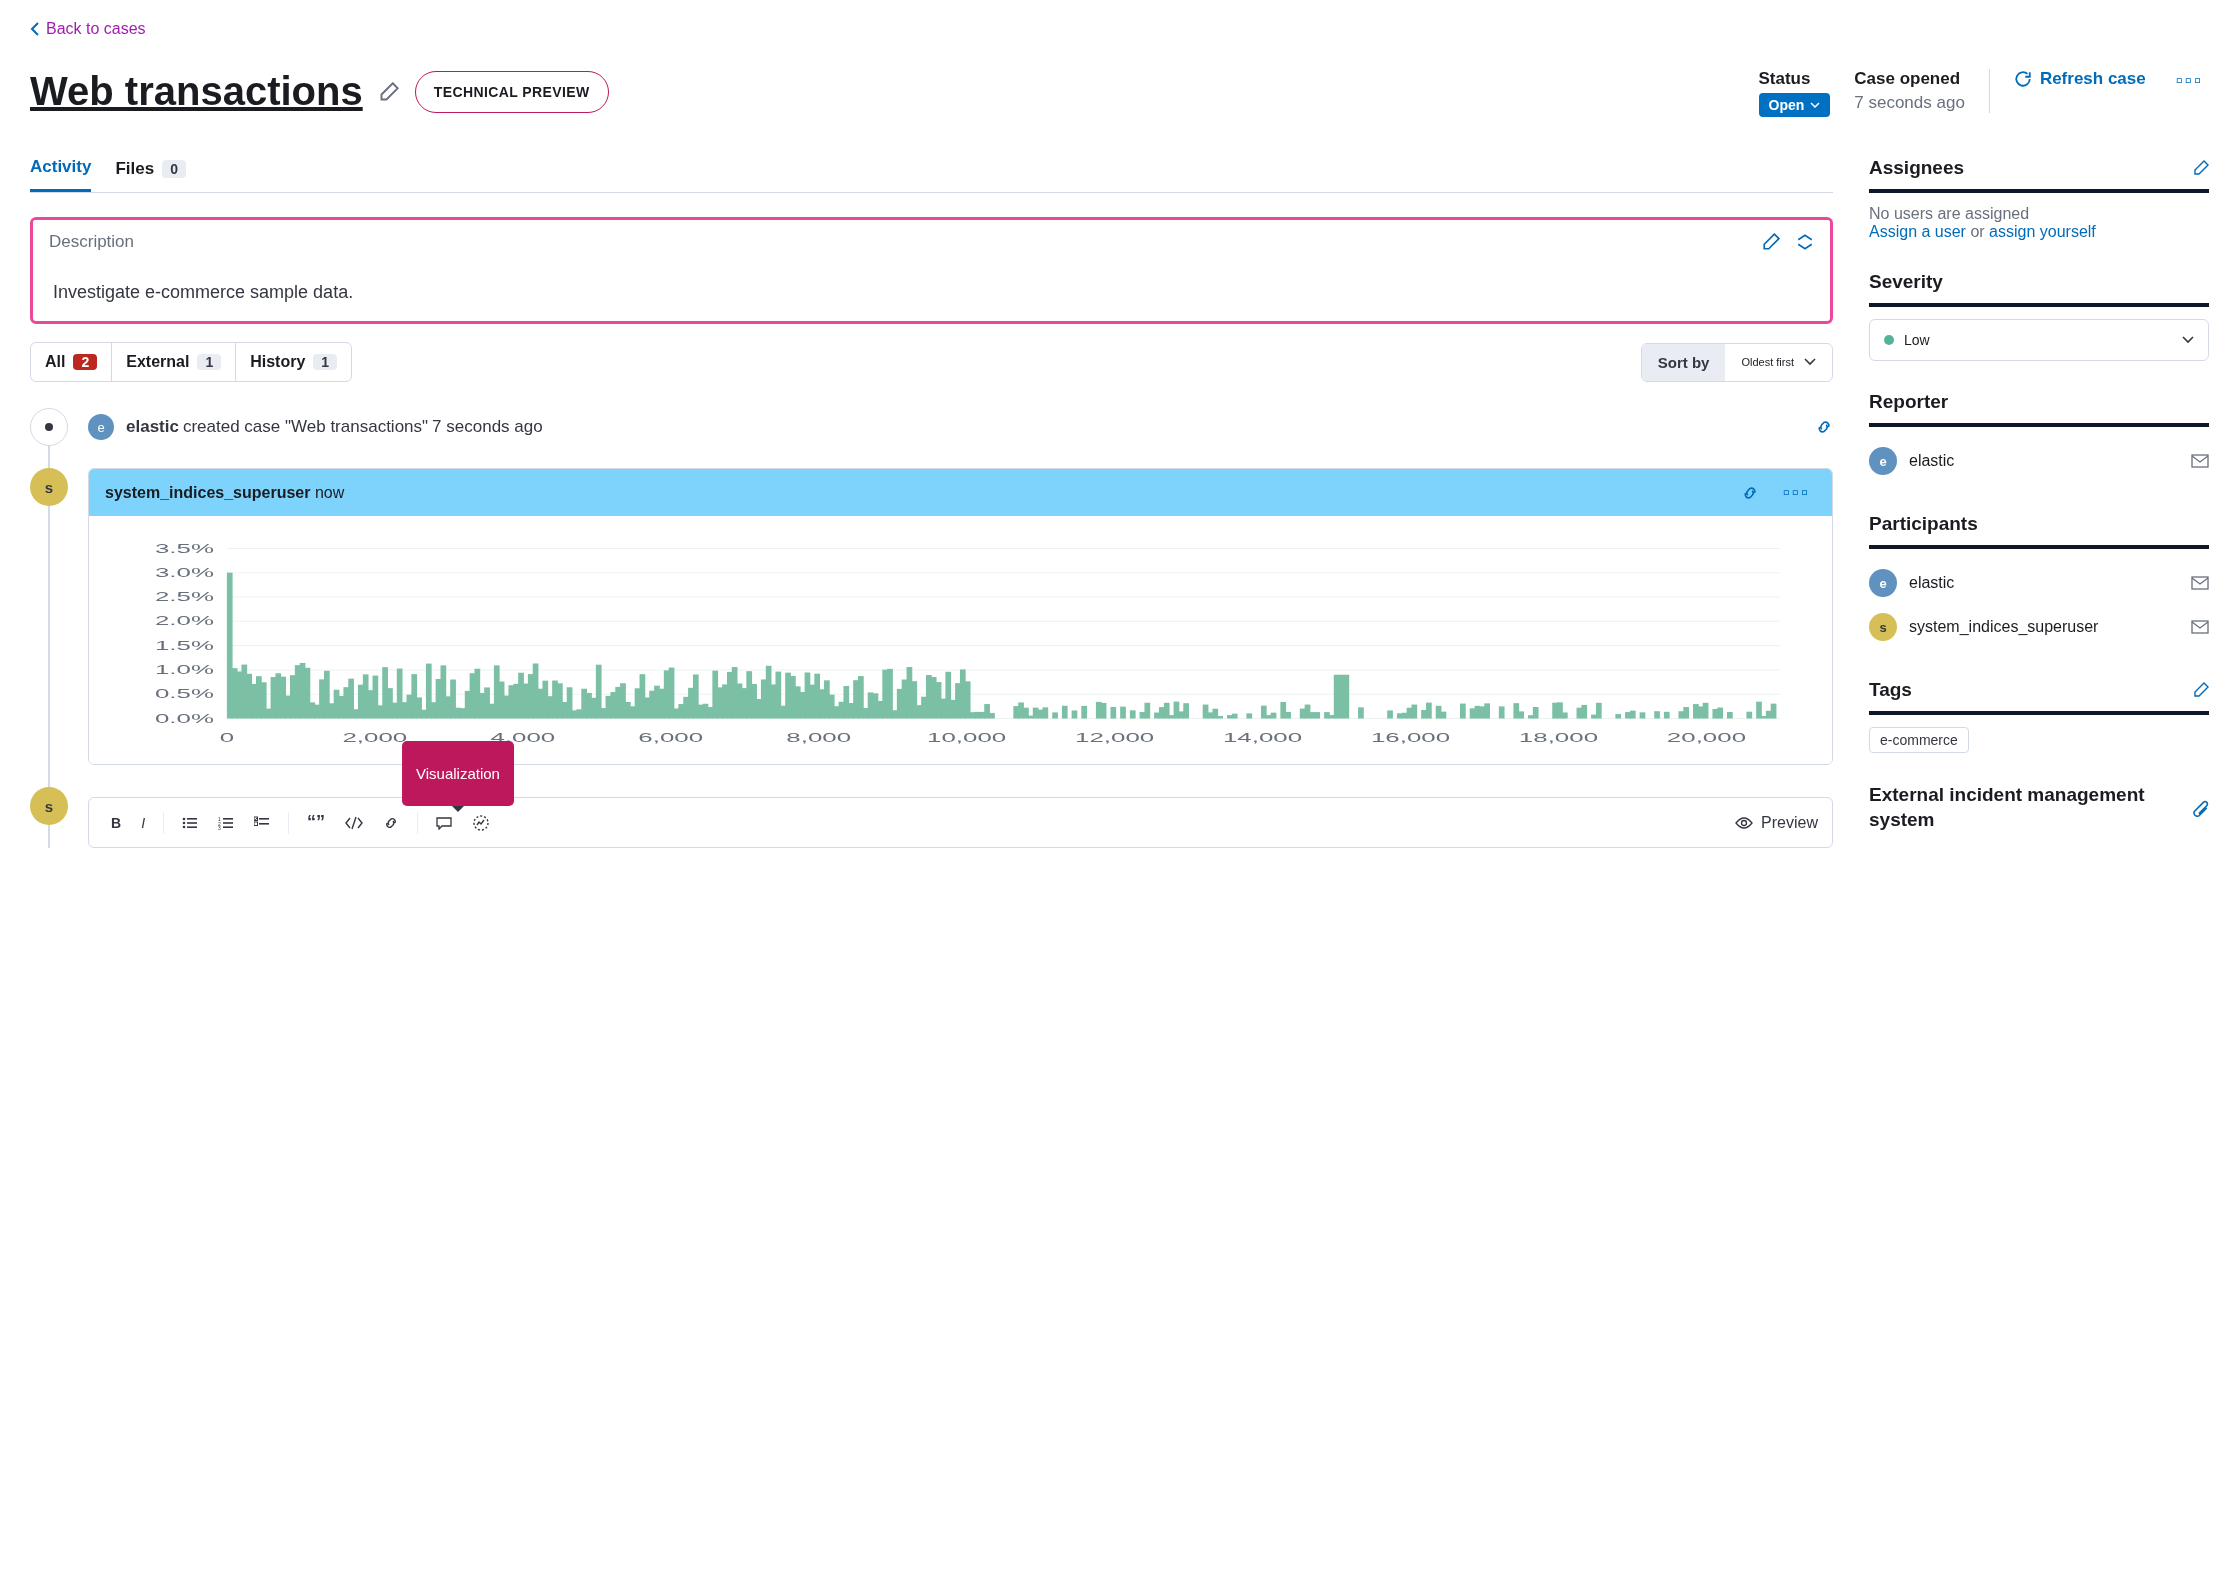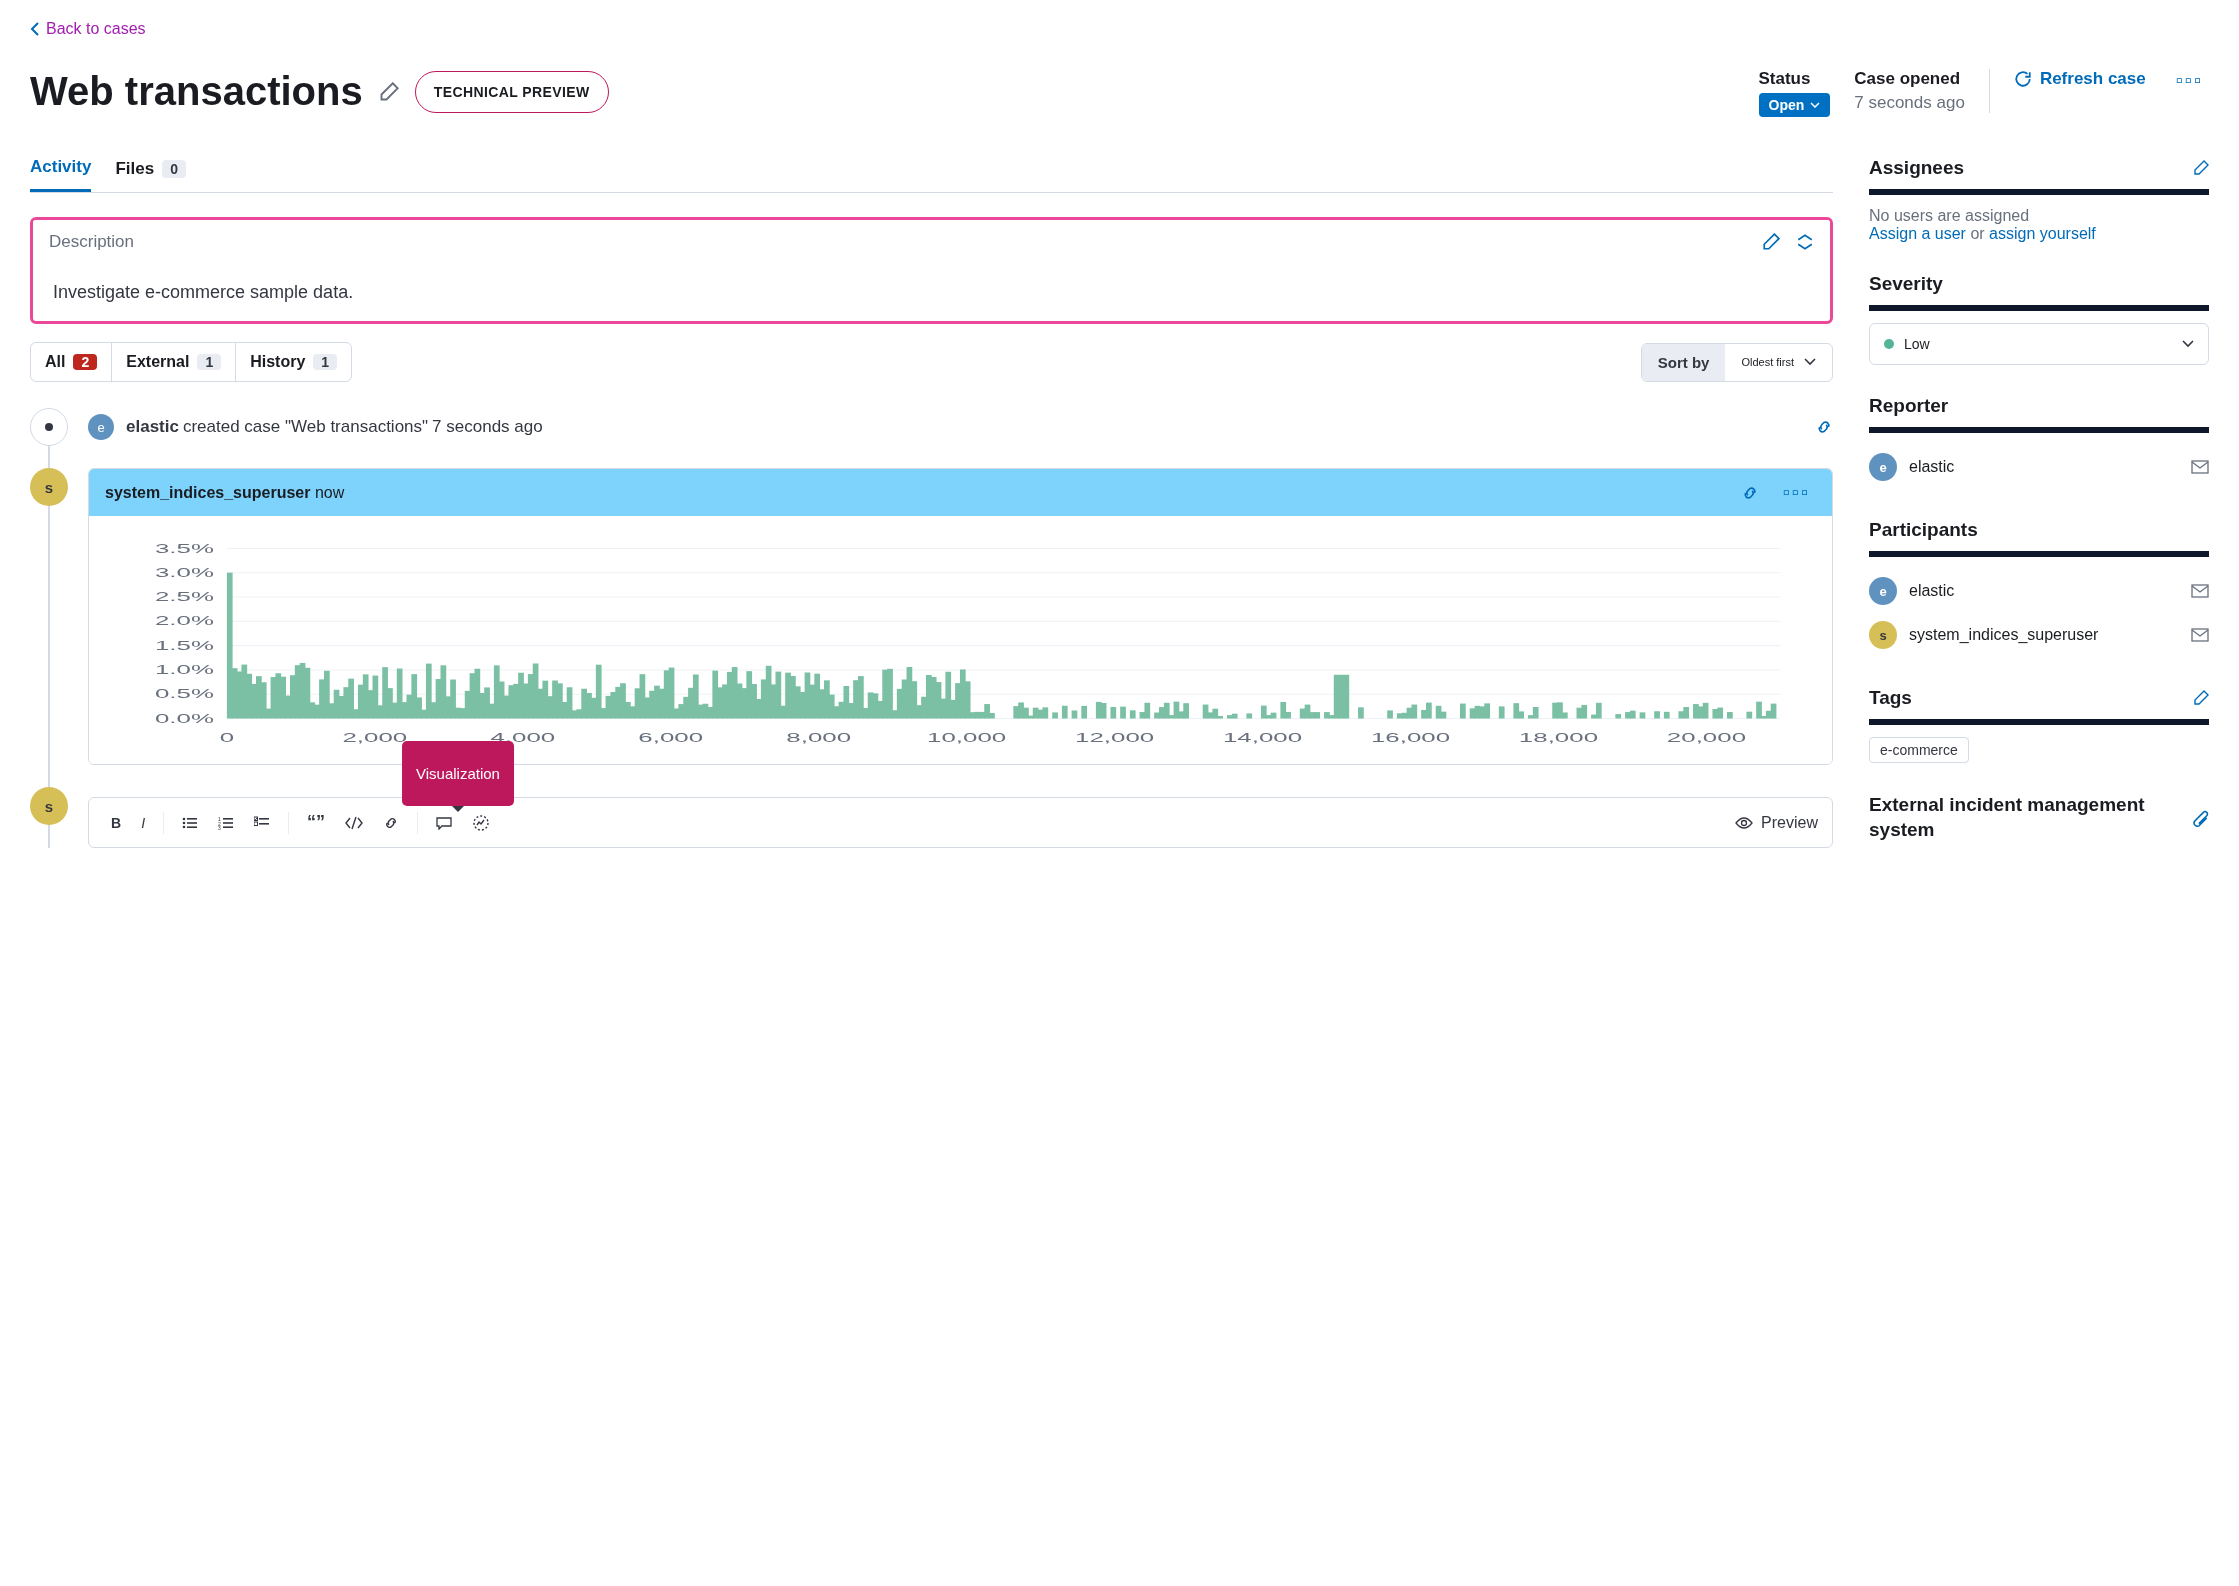--- a/index.html
+++ b/index.html
@@ -7,21 +7,21 @@
     font-family: -apple-system, BlinkMacSystemFont, "Segoe UI", Helvetica, Arial, sans-serif;
     font-size: 14px;
     color: #1a1c21;
     background: #fff;
   }
   a { color: #006bb8; text-decoration: none; cursor: pointer; }
   .page { max-width: 2239px; padding: 20px 30px; }
   .back-link { color: #a21caf; font-size: 16px; display: inline-flex; align-items: center; gap: 6px; margin-bottom: 25px;}
   .header-row { display:flex; align-items:flex-start; justify-content:space-between; margin-top:6px;}
   .title-group { display:flex; align-items:center; gap:16px; }
-  .title { font-size: 40px; font-weight: 700; }
+  .title { font-size: 40px; font-weight: 700; text-decoration: underline; }
   .edit-icon { color:#69707d; width:20px; height:20px; cursor:pointer;}
   .preview-badge { border:1px solid #be185d; border-radius:22px; padding:12px 18px; font-weight:700; font-size:14px; letter-spacing:0.4px;}
   .header-right { display:flex; align-items:flex-start; gap:24px;}
   .meta-col { display:flex; flex-direction:column; gap:4px;}
   .meta-label { font-weight:700; font-size:17px; }
   .meta-sub { color:#69707d; font-size:17px;}
   .status-badge { background:#0071c2; color:#fff; border-radius:4px; padding:4px 10px; font-size:14px; display:inline-flex; align-items:center; gap:6px; font-weight:600;}
   .divider-v { width:1px; height:44px; background:#d3dae6; }
   .refresh { display:inline-flex; align-items:center; gap:8px; color:#006bb8; font-size:17px; font-weight:600;}
   .more-dots { color:#006bb8; font-size:20px; letter-spacing:2px; padding:0 6px; cursor:pointer;}
@@ -64,21 +64,21 @@
   .tl-panel-head-right { display:flex; gap:18px; align-items:center;}
   .chart-wrap { padding:24px 30px 14px 30px; background:#fff;}
   .editor-bar { border:1px solid #d3dae6; border-radius:6px; padding:10px 14px; display:flex; align-items:center; gap:4px; margin-top:10px; background:#fff;}
   .ed-btn { padding:4px 8px; color:#343741; cursor:pointer; display:inline-flex; align-items:center; justify-content:center; border-radius:4px;}
   .ed-sep { width:1px; height:22px; background:#e9edf3; margin:0 6px;}
   .editor-right { margin-left:auto; display:flex; align-items:center; gap:8px; color:#343741; font-size:16px;}
   .tooltip { position:absolute; background:#be185d; color:#fff; font-size:15px; padding:24px 14px; border-radius:5px; transform:translateX(-50%); white-space:nowrap; z-index:10;}
   .tooltip::after { content:''; position:absolute; left:50%; bottom:-6px; transform:translateX(-50%); border:6px solid transparent; border-top-color:#343741; border-bottom:none;}
   
   .side-section { margin-bottom:30px;}
-  .side-head { display:flex; justify-content:space-between; align-items:center; border-bottom:6px solid #0f172a; padding-bottom:10px; margin-bottom:12px;}
+  .side-head { display:flex; justify-content:space-between; align-items:center; border-bottom:4px solid #0f172a; padding-bottom:10px; margin-bottom:12px;}
   .side-head h3 { font-size:19px; font-weight:700;}
   .side-body { font-size:16px; color:#343741;}
   .muted { color:#69707d;}
   .sev-select { border:1px solid #d3dae6; border-radius:6px; padding:12px 14px; display:flex; justify-content:space-between; align-items:center; margin-top:4px;}
   .sev-dot { width:10px; height:10px; border-radius:50%; background:#54b399; display:inline-block; margin-right:10px;}
   .user-row { display:flex; justify-content:space-between; align-items:center; padding:8px 0;}
   .user-row-left { display:flex; align-items:center; gap:12px; font-size:16px;}
   .mini-av { width:28px;height:28px;border-radius:50%;display:flex;align-items:center;justify-content:center;font-size:13px;font-weight:600;}
   .tag { border:1px solid #d3dae6; border-radius:4px; padding:4px 10px; font-size:14px; display:inline-block; color:#343741;}
   .link-icon { color:#006bb8;}

